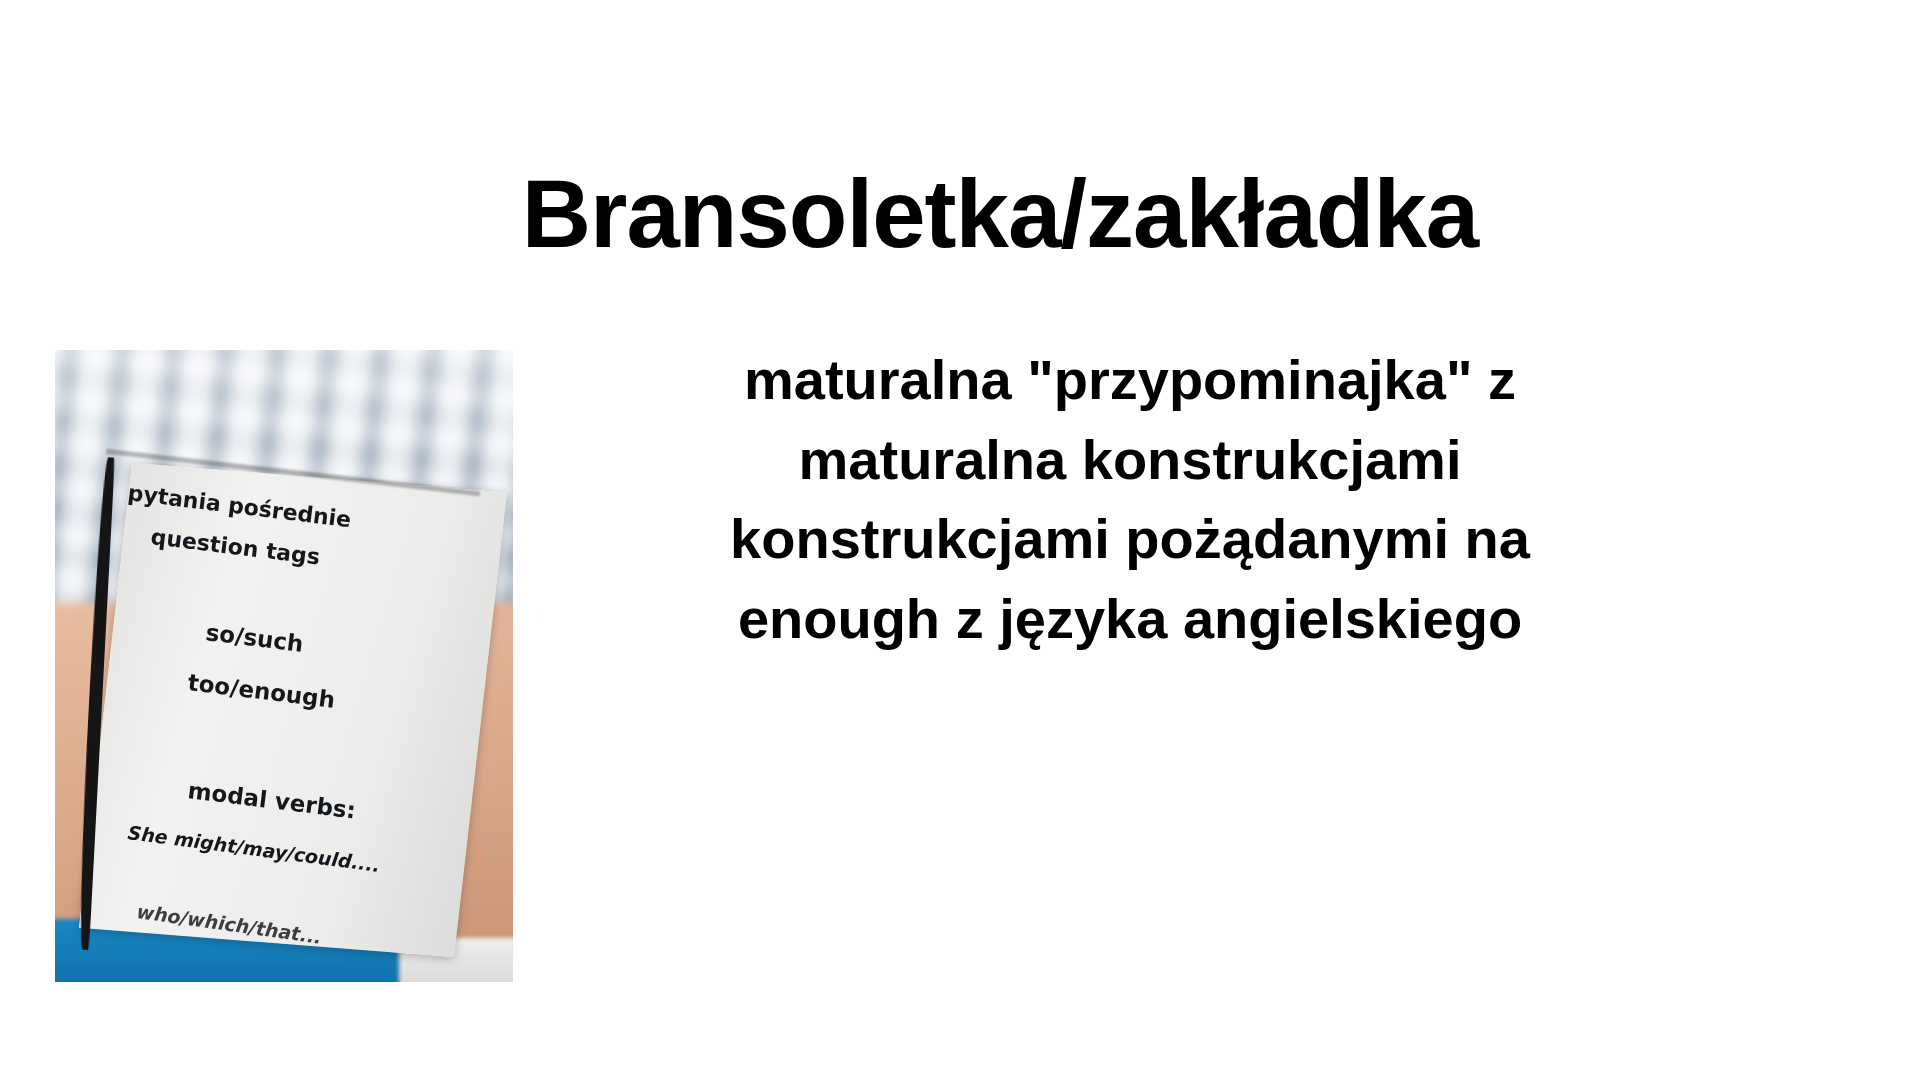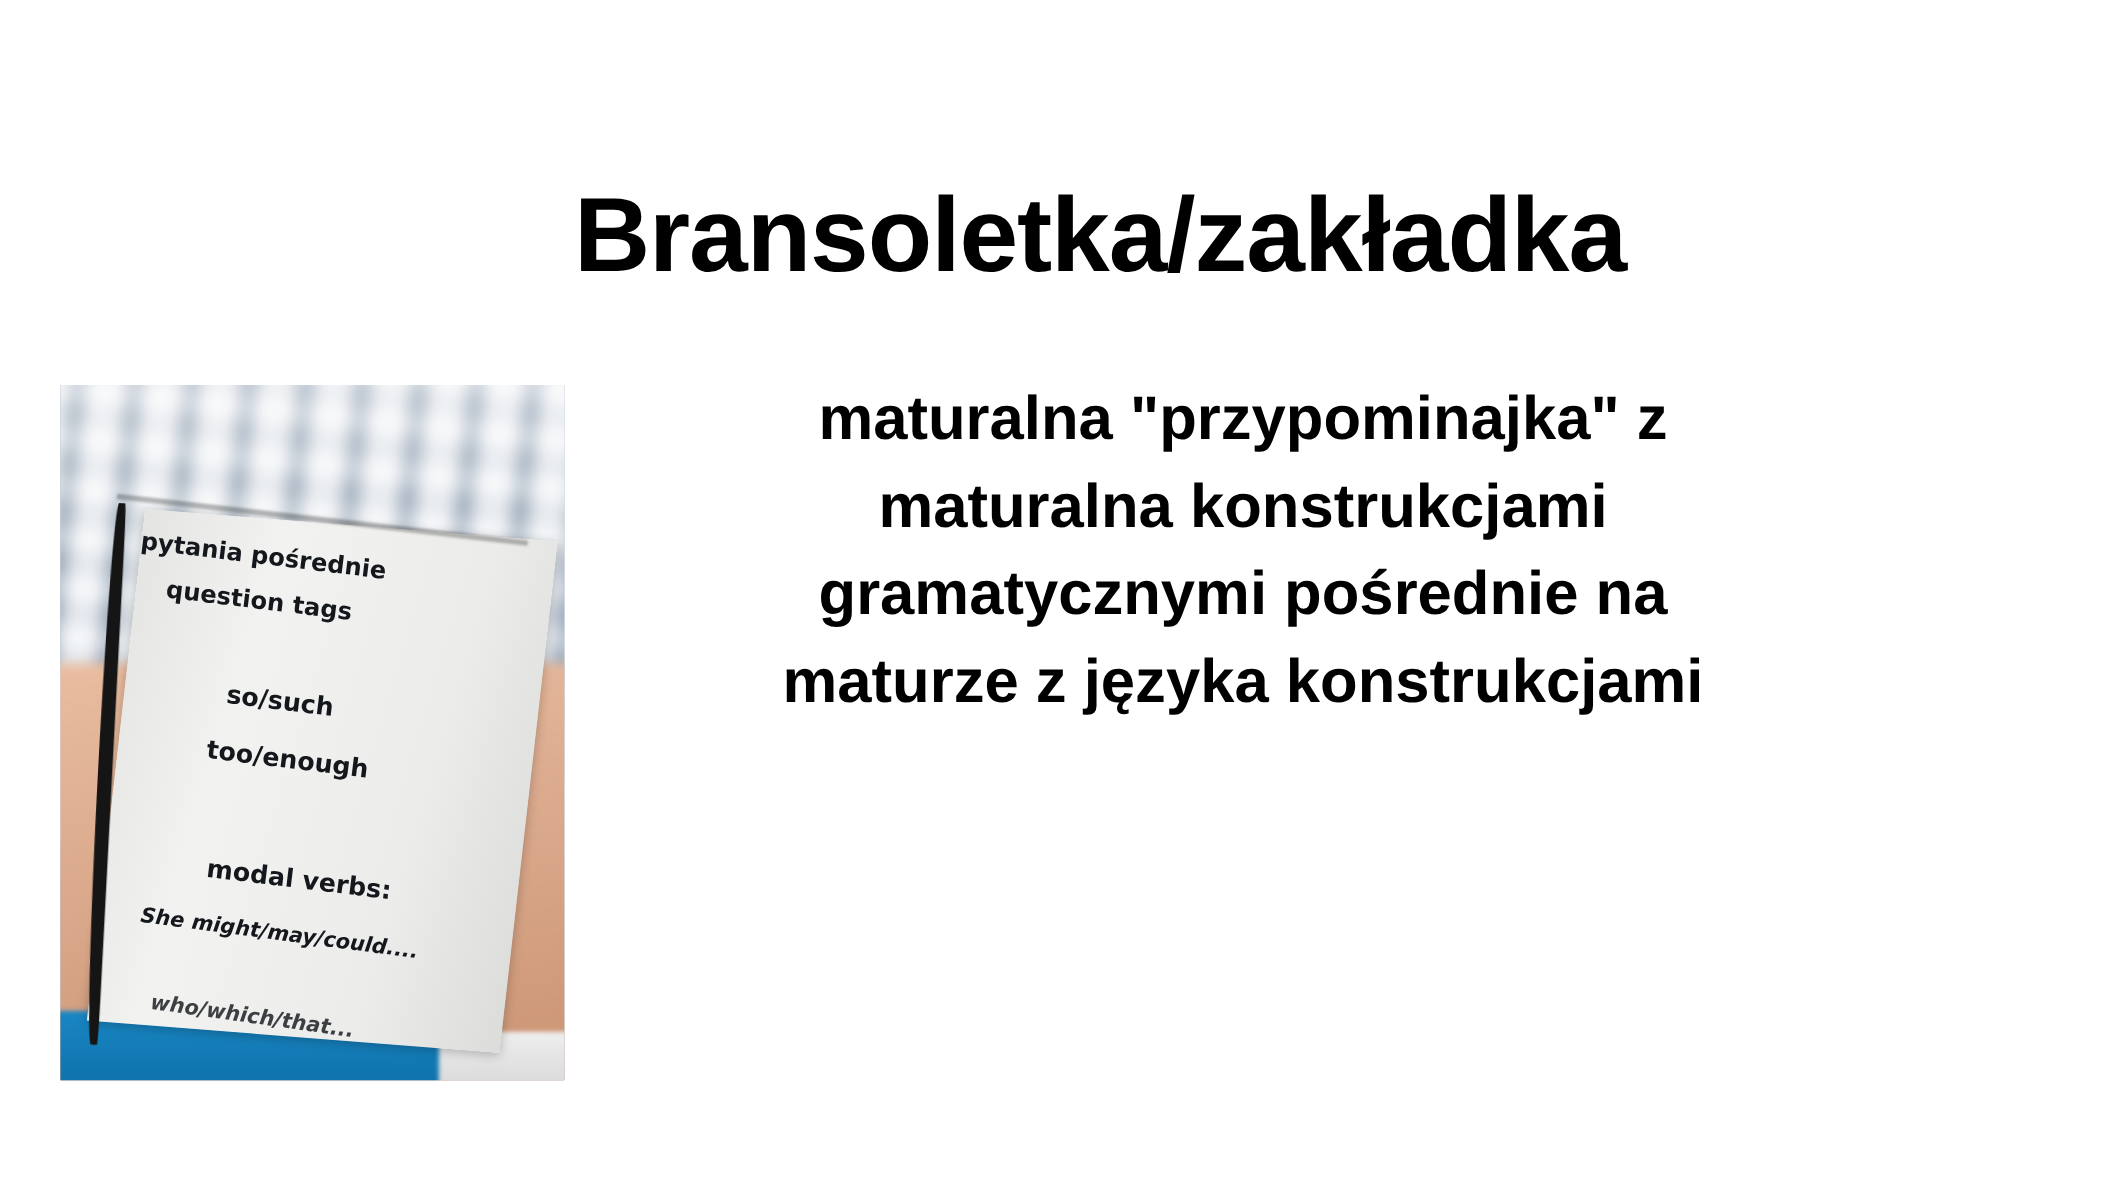--- a/index.html
+++ b/index.html
@@ -179,22 +179,22 @@
 </head>
 <body>
 
 <div class="slide">
 
   <h1 class="title">Bransoletka/zakładka</h1>
 
   <div class="body-text">
     <div>maturalna "przypominajka" z</div>
     <div>maturalna konstrukcjami</div>
-    <div>gramatycznymi pośrednie na</div>
-    <div>maturze z języka konstrukcjami</div>
+    <div>konstrukcjami pożądanymi na</div>
+    <div>enough z języka angielskiego</div>
   </div>
 
   <div class="photo">
     <div class="kbd"></div>
     <div class="arm"></div>
     <div class="book-page"></div>
     <div class="book"></div>
 
     <div class="strip"></div>
     <div class="strip-edge-top"></div>

